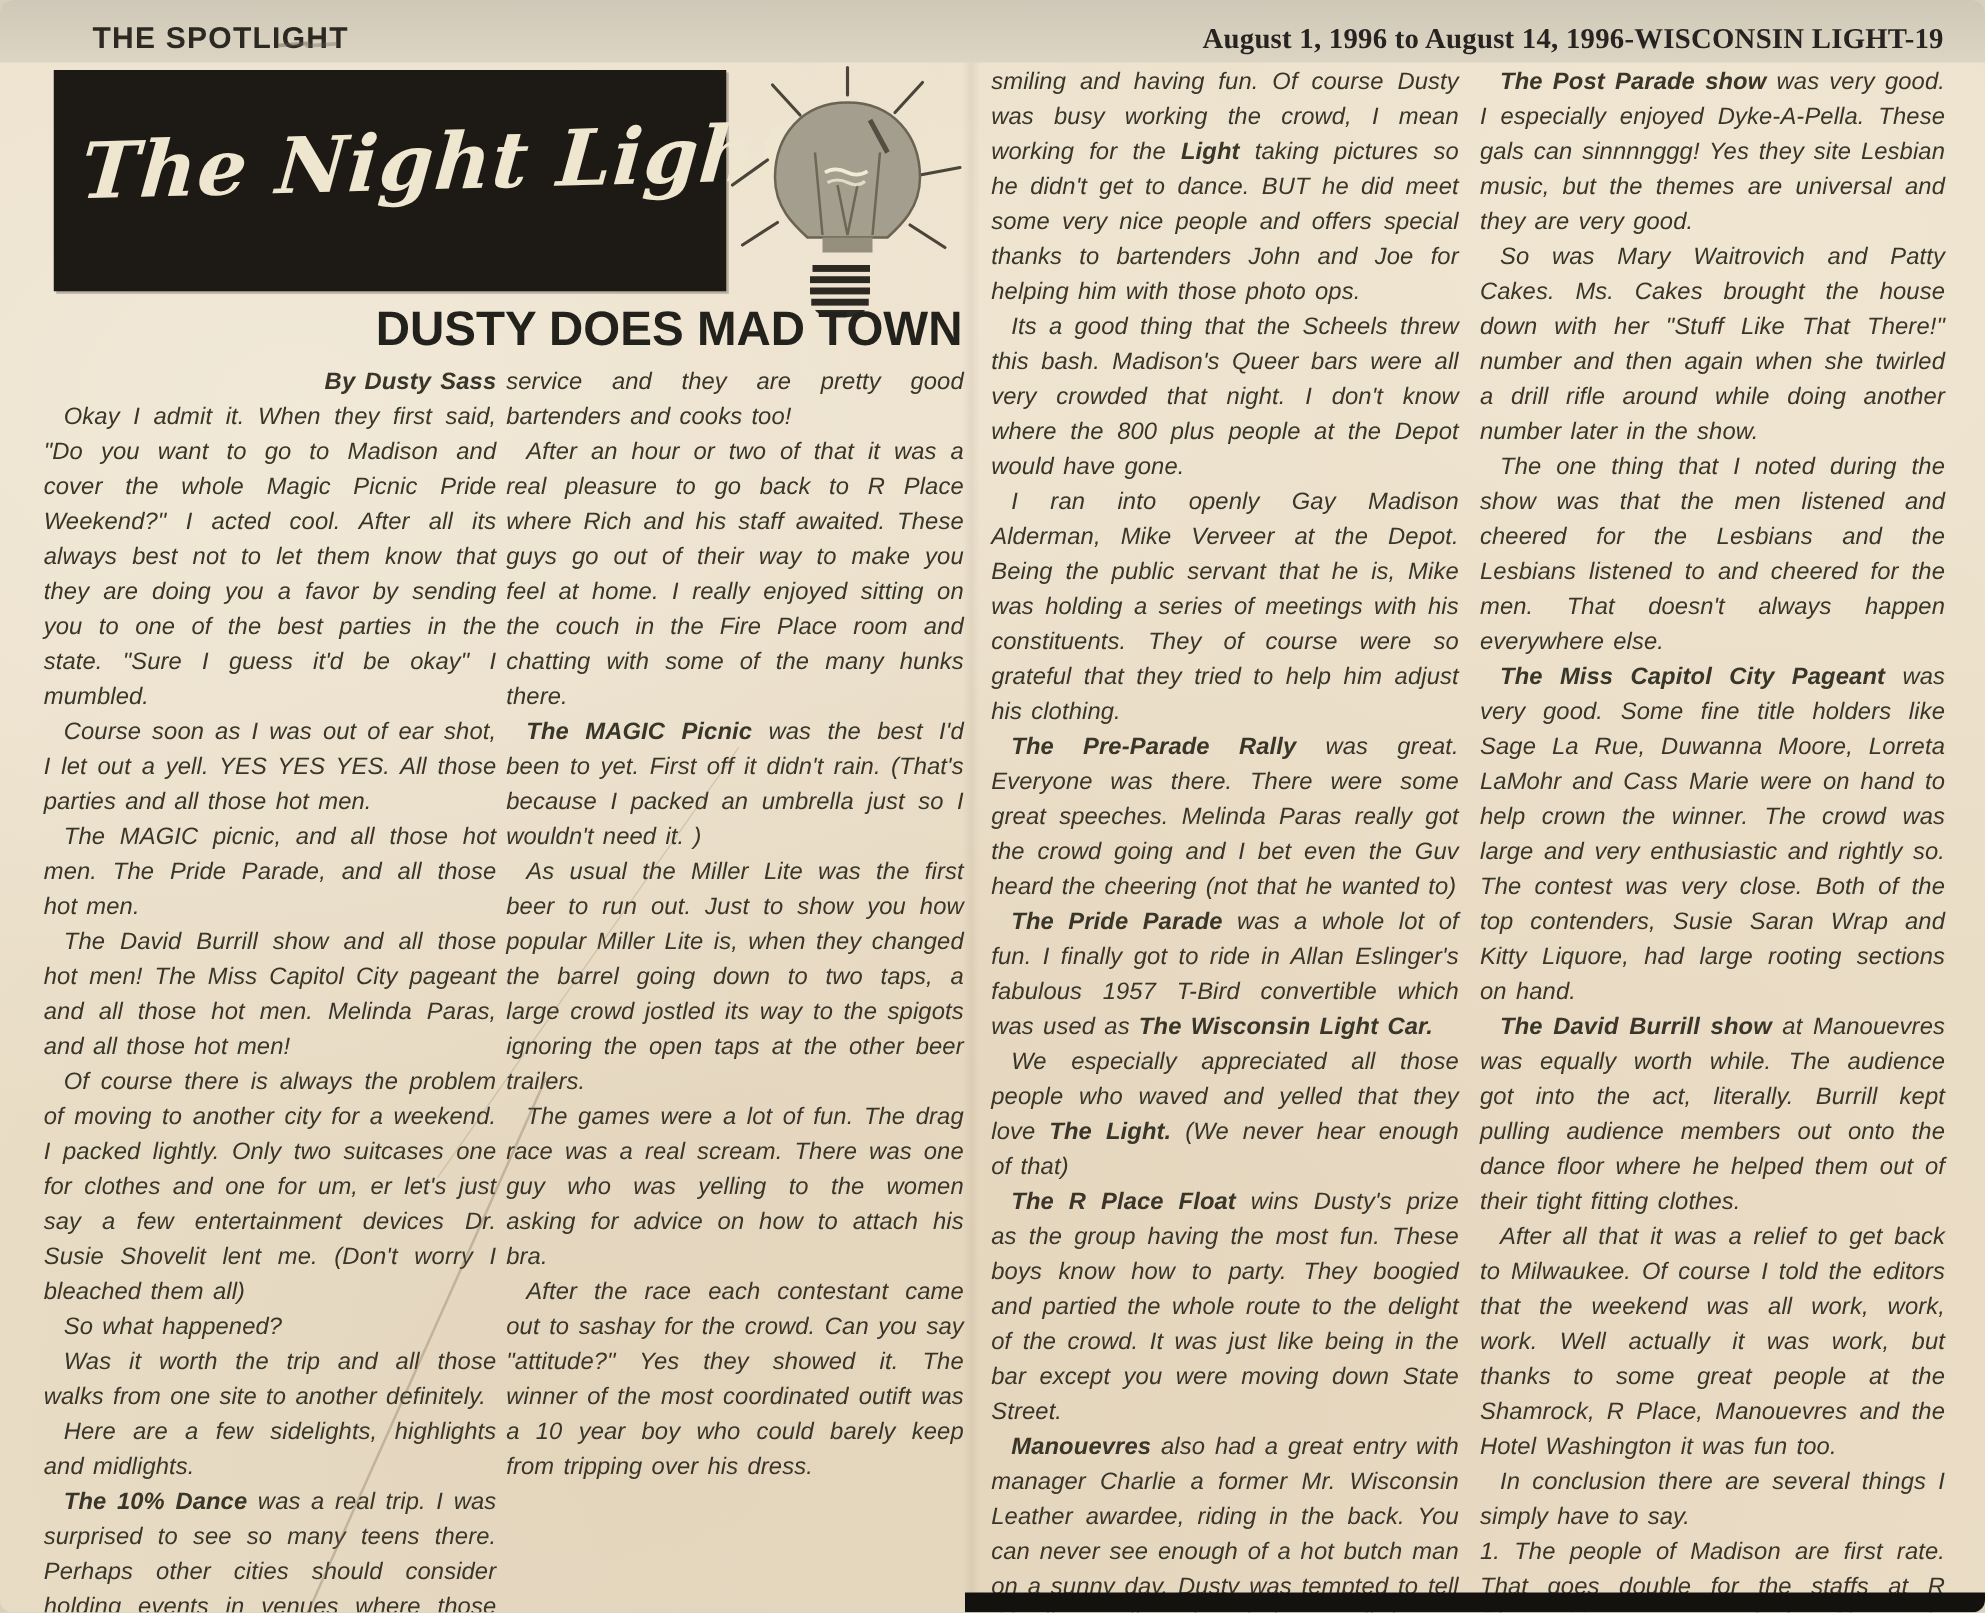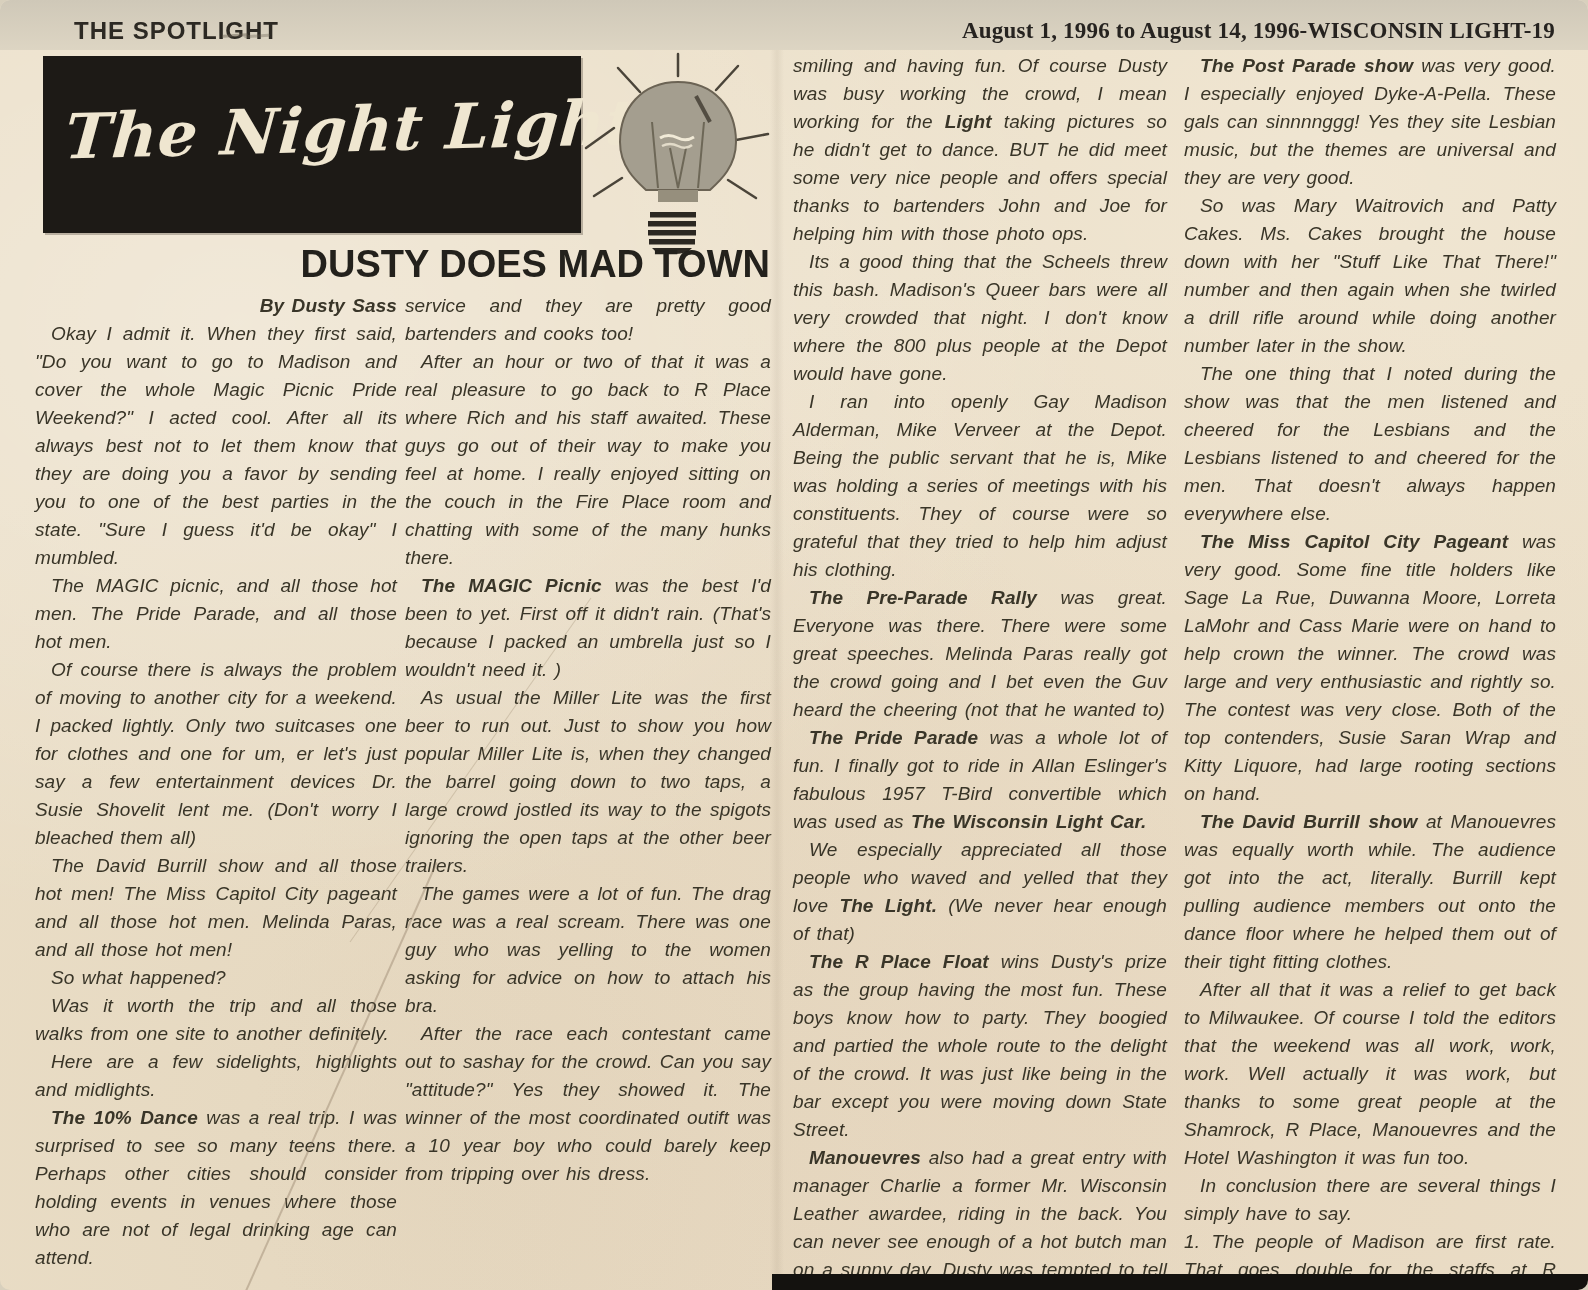--- a/index.html
+++ b/index.html
@@ -81,23 +81,24 @@
       <rect x="71" y="187" width="46" height="5.5"></rect>
       <path d="M74,196 h40 q-4,6 -20,6 q-16,0 -20,-6 Z"></path>
     </g>
   </svg>
 
   <h1 class="headline">DUSTY DOES MAD TOWN</h1>
 
   <div class="col col1">
       <p class="noindent byline"><span class="bold">By Dusty Sass</span></p>
       <p class=""><span>Okay I admit it. When they first said, "Do you want to go to Madison and cover the whole Magic Picnic Pride Weekend?" I acted cool. After all its always best not to let them know that they are doing you a favor by sending you to one of the best parties in the state. "Sure I guess it'd be okay" I mumbled.</span></p>
+      <p class=""><span>Course soon as I was out of ear shot, I let out a yell. YES YES YES. All those parties and all those hot men.</span></p>
       <p class=""><span>The MAGIC picnic, and all those hot men. The Pride Parade, and all those hot men.</span></p>
+      <p class=""><span>The David Burrill show and all those hot men! The Miss Capitol City pageant and all those hot men. Melinda Paras, and all those hot men!</span></p>
       <p class=""><span>Of course there is always the problem of moving to another city for a weekend. I packed lightly. Only two suitcases one for clothes and one for um, er let's just say a few entertainment devices Dr. Susie Shovelit lent me. (Don't worry I bleached them all)</span></p>
-      <p class=""><span>The David Burrill show and all those hot men! The Miss Capitol City pageant and all those hot men. Melinda Paras, and all those hot men!</span></p>
       <p class=""><span>So what happened?</span></p>
       <p class=""><span>Was it worth the trip and all those walks from one site to another definitely.</span></p>
       <p class=""><span>Here are a few sidelights, highlights and midlights.</span></p>
       <p class=""><span class="bold">The 10% Dance</span><span> was a real trip. I was surprised to see so many teens there. Perhaps other cities should consider holding events in venues where those who are not of legal drinking age can attend.</span></p>
     </div>
   <div class="col col2">
       <p class="noindent "><span>service and they are pretty good bartenders and cooks too!</span></p>
       <p class=""><span>After an hour or two of that it was a real pleasure to go back to R Place where Rich and his staff awaited. These guys go out of their way to make you feel at home. I really enjoyed sitting on the couch in the Fire Place room and chatting with some of the many hunks there.</span></p>
       <p class=""><span class="bold">The MAGIC Picnic</span><span> was the best I'd been to yet. First off it didn't rain. (That's because I packed an umbrella just so I wouldn't need it. )</span></p>
       <p class=""><span>As usual the Miller Lite was the first beer to run out. Just to show you how popular Miller Lite is, when they changed the barrel going down to two taps, a large crowd jostled its way to the spigots ignoring the open taps at the other beer trailers.</span></p>

